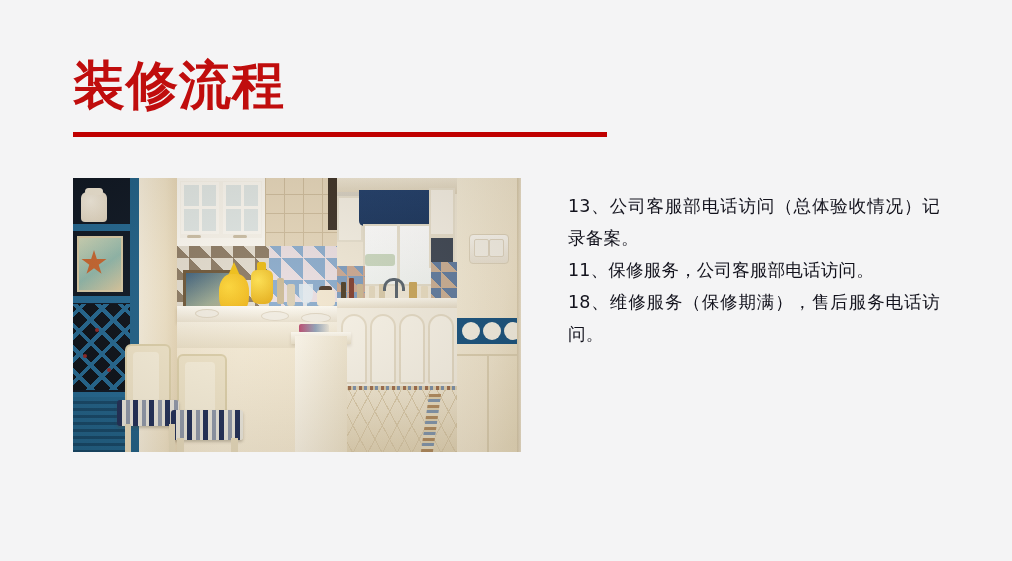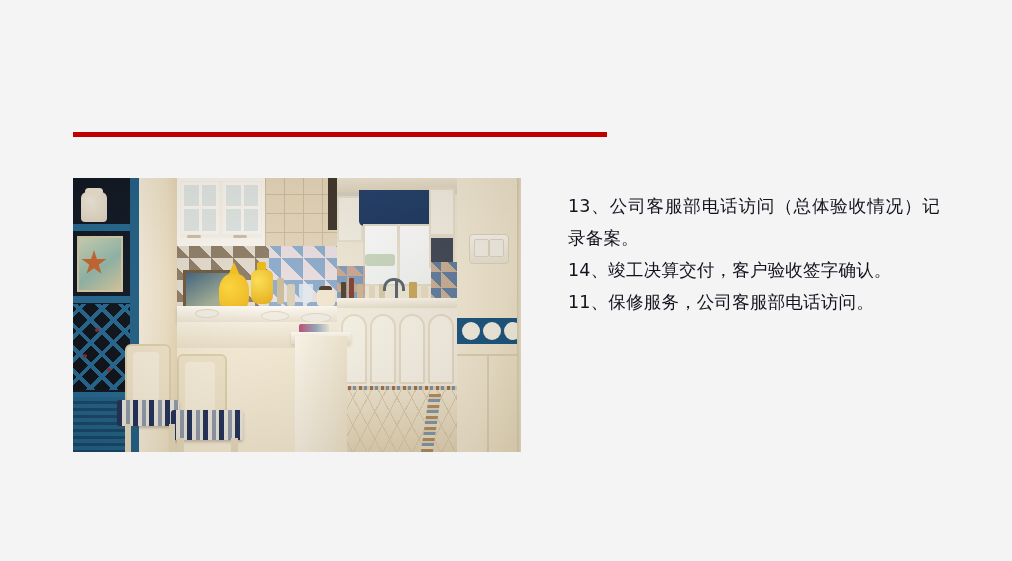--- a/index.html
+++ b/index.html
@@ -485,20 +485,23 @@
     margin: 0;
     text-align: justify;
     text-justify: inter-ideograph;
   }
 </style>
 </head>
 <body>
 
 <div id="slide">
 
+  <div id="title-block">
+    <h1 id="page-title">装修流程</h1>
+  </div>
   <div id="title-rule"></div>
 
   <div id="photo-frame">
     <div class="ph" id="wall-base"></div>
 
     <div class="ph" id="cab-dark"></div>
     <div class="ph" id="cab-jar"></div>
     <div class="ph" id="cab-jar-lid"></div>
     <div class="ph" id="cab-shelf1"></div>
     <div class="ph" id="cab-art"></div>
@@ -613,17 +616,17 @@
     <div class="ph band-circle" id="bc3"></div>
     <div class="ph" id="wainscot-line"></div>
     <div class="ph" id="wainscot-v"></div>
     <div class="ph" id="edge-strip"></div>
 
     <div class="ph" id="photo-shade"></div>
   </div>
 
   <div id="body-text">
     <p>13、公司客服部电话访问（总体验收情况）记录备案。</p>
-    <p>14、竣工决算交付，客户验收签字确认。</p>
     <p>11、保修服务，公司客服部电话访问。</p>
+    <p>18、维修服务（保修期满），售后服务电话访问。</p>
   </div>
 
 </div>
 
 </body></html>

